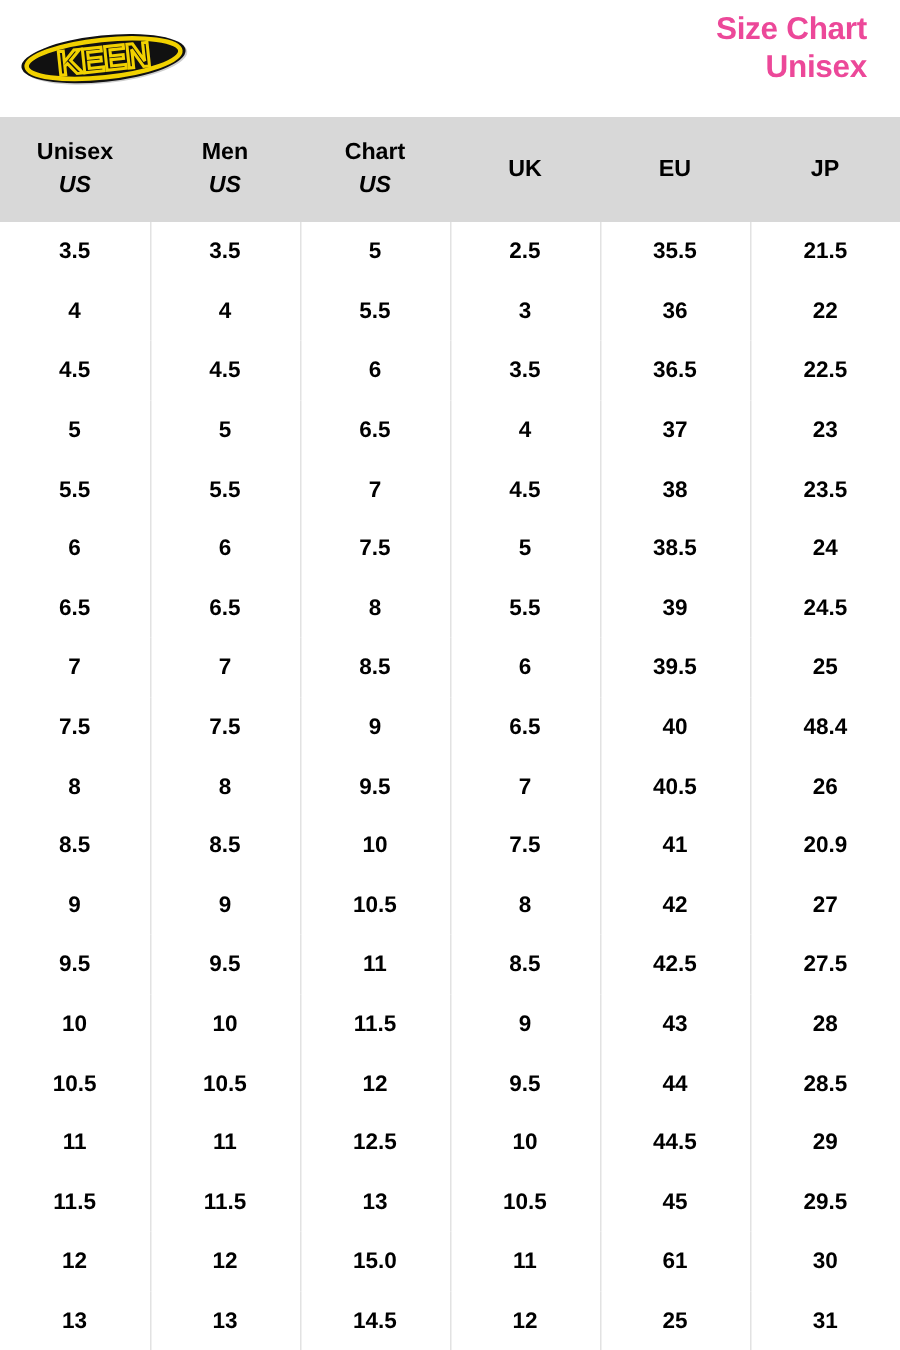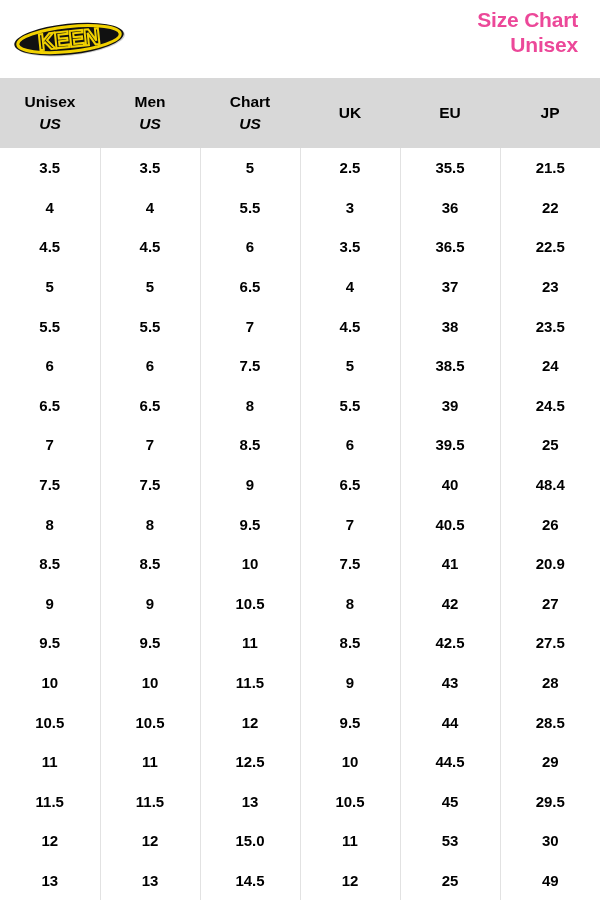--- a/index.html
+++ b/index.html
@@ -285,27 +285,27 @@
           <td>13</td>
           <td>10.5</td>
           <td>45</td>
           <td>29.5</td>
         </tr>
         <tr>
           <td>12</td>
           <td>12</td>
           <td>15.0</td>
           <td>11</td>
-          <td>53</td>
+          <td>61</td>
           <td>30</td>
         </tr>
         <tr>
           <td>13</td>
           <td>13</td>
           <td>14.5</td>
           <td>12</td>
           <td>25</td>
-          <td>49</td>
+          <td>31</td>
         </tr>
       </tbody>
   </table>
 
 </div>
 
 </body></html>

